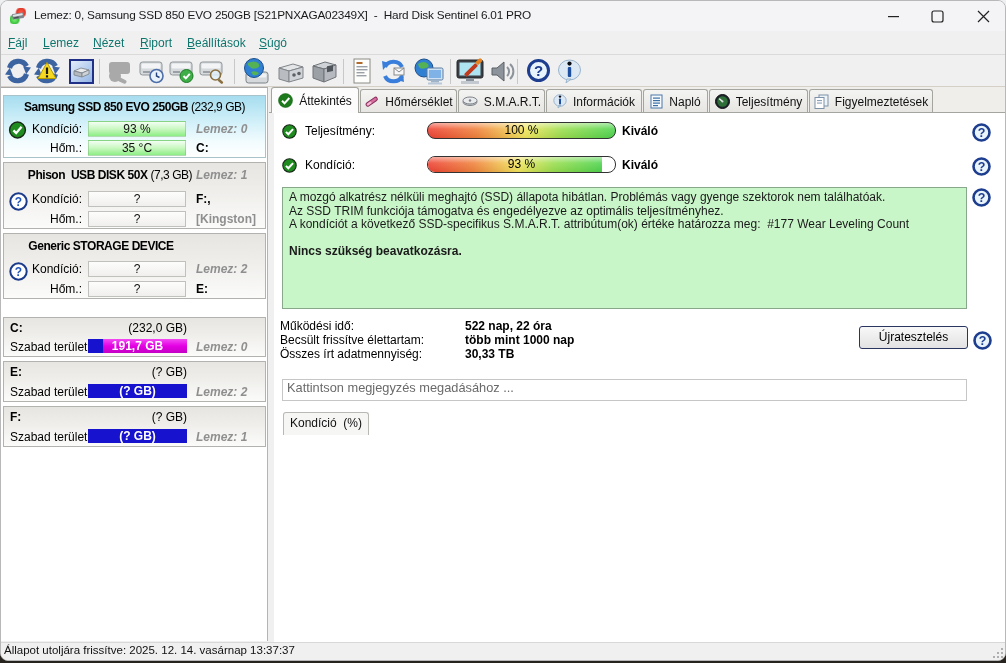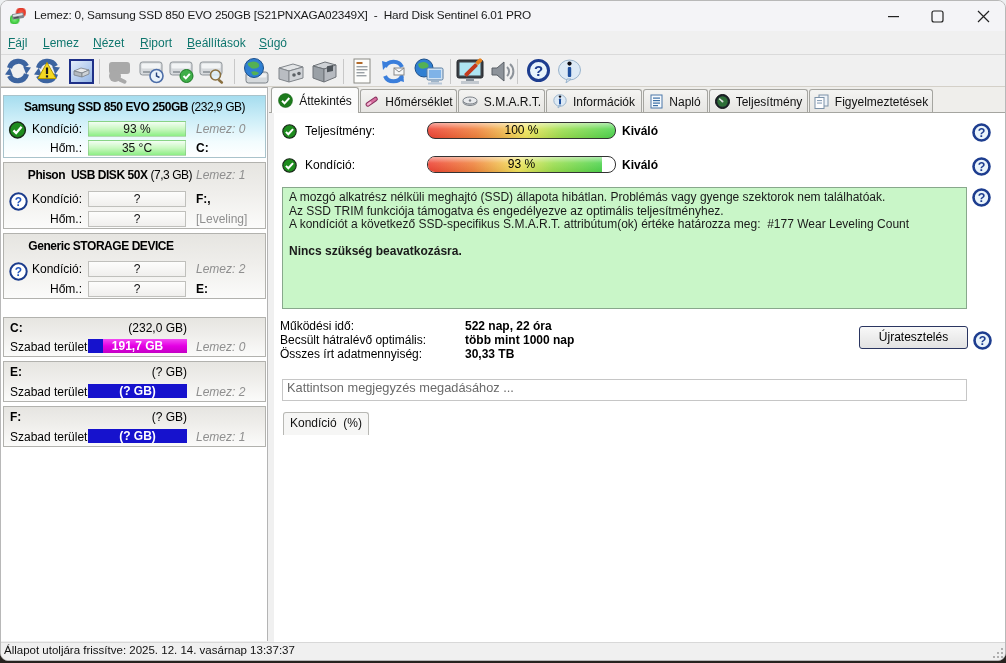--- a/index.html
+++ b/index.html
@@ -30,21 +30,21 @@
 #left { position:absolute; left:0; top:86px; width:267px; height:554px; background:#ffffff; border-top:1px solid #a8a8a8; border-right:1px solid #b4b4b4; }
 .card { position:absolute; left:2px; width:263px; border:1px solid #b2b2ae; }
 .card.sel { background:linear-gradient(180deg,#a6ddef 0%,#cdeef8 38%,#f2fcfe 75%,#ffffff 100%); border-color:#a9c3cb; }
 .card.gray { background:linear-gradient(180deg,#e6e5e1 0%,#efeeeb 45%,#fbfbfa 100%); }
 .cardtitle { position:absolute; left:50%; transform:translateX(-50%); font-size:12px; letter-spacing:-0.45px; color:#000; white-space:nowrap; }
 .cardtitle b { font-weight:bold; }
 .rowlabel { position:absolute; width:78px; text-align:right; font-size:12px; color:#000; }
 .bar { position:absolute; left:84px; width:98px; text-align:center; font-size:12px; color:#111; }
 .bar.green { border:1px solid rgba(130,190,130,0.55); background:linear-gradient(180deg,#f3fef3 0%,#c9f8c0 50%,#8dee85 100%); }
 .bar.qgray { border:1px solid #c0c0bc; background:linear-gradient(180deg,#fdfdfc,#f0efed); color:#111; }
-.rightinfo { position:absolute; left:192px; font-size:12px; white-space:nowrap; }
+.rightinfo { position:absolute; left:192px; font-size:12px; white-space:nowrap;font-weight:bold; }
 .dimtext { color:#8f8f8f; font-style:italic; }
 .freebar { position:absolute; left:84px; width:99px; height:14px; background:#1612cd; text-align:center; font-size:12px; font-weight:bold; color:#fff; }
 
 #right { position:absolute; left:268px; top:86px; width:738px; height:555px; background:#ffffff; }
 .tab { position:absolute; top:2px; height:24px; background:linear-gradient(180deg,#f4f4f2,#e6e5e2); border:1px solid #a5a5a0; border-bottom:none; border-radius:3px 3px 0 0; font-size:12px; color:#111; display:flex; align-items:center; justify-content:center; gap:6px; white-space:nowrap; }
 .tab.active { background:#fcfcfc; height:26px; top:0; z-index:3; }
 .tabico { flex:0 0 auto; }
 .tabstrip-line { position:absolute; left:0; top:25px; width:738px; height:1px; background:#a5a5a0; z-index:1;}
 .rowlab2 { position:absolute; font-size:12px; color:#000; }
 .bigbar { position:absolute; left:158px; width:189px; height:17px; border:1.5px solid #333; border-radius:8px; text-align:center; font-size:12px; line-height:15px; color:#000; overflow:hidden; }
@@ -283,21 +283,21 @@
       <div class="rightinfo dimtext" style="top:5px">Lemez: 1</div>
       <svg class="help" style="left:5px; top:29px;" viewBox="0 0 19 19">
         <circle cx="9.5" cy="9.5" r="8.2" fill="#fff" stroke="#1a3b8c" stroke-width="2"></circle>
         <text x="9.5" y="14" font-size="12" font-weight="bold" fill="#2255bb" text-anchor="middle" font-family="Liberation Sans">?</text>
       </svg>
       <div class="rowlabel" style="top:29px">Kondíció:</div>
       <div class="bar qgray" style="top:28px; height:16px;">?</div>
       <div class="rightinfo" style="top:29px"><b>F:,</b></div>
       <div class="rowlabel" style="top:49px">Hőm.:</div>
       <div class="bar qgray" style="top:48px; height:16px;">?</div>
-      <div class="rightinfo" style="top:49px; color:#8f8f8f;">[Leveling]</div>
+      <div class="rightinfo" style="top:49px; color:#8f8f8f;">[Kingston]</div>
     </div>
 
     <div class="card gray" style="top:145px; height:66px;">
       <div class="cardtitle" style="top:5px; left:97px;"><b>Generic STORAGE DEVICE</b></div>
       <svg class="help" style="left:5px; top:28px;" viewBox="0 0 19 19">
         <circle cx="9.5" cy="9.5" r="8.2" fill="#fff" stroke="#1a3b8c" stroke-width="2"></circle>
         <text x="9.5" y="14" font-size="12" font-weight="bold" fill="#2255bb" text-anchor="middle" font-family="Liberation Sans">?</text>
       </svg>
       <div class="rowlabel" style="top:28px">Kondíció:</div>
       <div class="bar qgray" style="top:27px; height:16px;">?</div>
@@ -414,21 +414,21 @@
     <div id="greenbox">
       A mozgó alkatrész nélküli meghajtó (SSD) állapota hibátlan. Problémás vagy gyenge szektorok nem találhatóak.<br>
       Az SSD TRIM funkciója támogatva és engedélyezve az optimális teljesítményhez.<br>
       <span id="gl3">A kondíciót a következő SSD-specifikus S.M.A.R.T. attribútum(ok) értéke határozza meg:&nbsp; #177 Wear Leveling Count</span><br>
       <br>
       <b>Nincs szükség beavatkozásra.</b>
     </div>
 
     <div class="infolabel" style="top:232px;">Működési idő:</div>
     <div class="infoval" style="top:232px;">522 nap, 22 óra</div>
-    <div class="infolabel" style="top:246px;">Becsült hátralévő optimális:</div>
+    <div class="infolabel" style="top:246px;">Becsült frissítve élettartam:</div>
     <div class="infoval" style="top:246px;">több mint 1000 nap</div>
     <div class="infolabel" style="top:260px;">Összes írt adatmennyiség:</div>
     <div class="infoval" style="top:260px;">30,33 TB</div>
     <div id="retest">Újratesztelés</div>
 
     <div id="comment">Kattintson megjegyzés megadásához ...</div>
 
     <div id="charttab">Kondíció&nbsp; (%)</div>
 
     <svg class="help qm" style="left:703px; top:36px;" viewBox="0 0 19 19">

